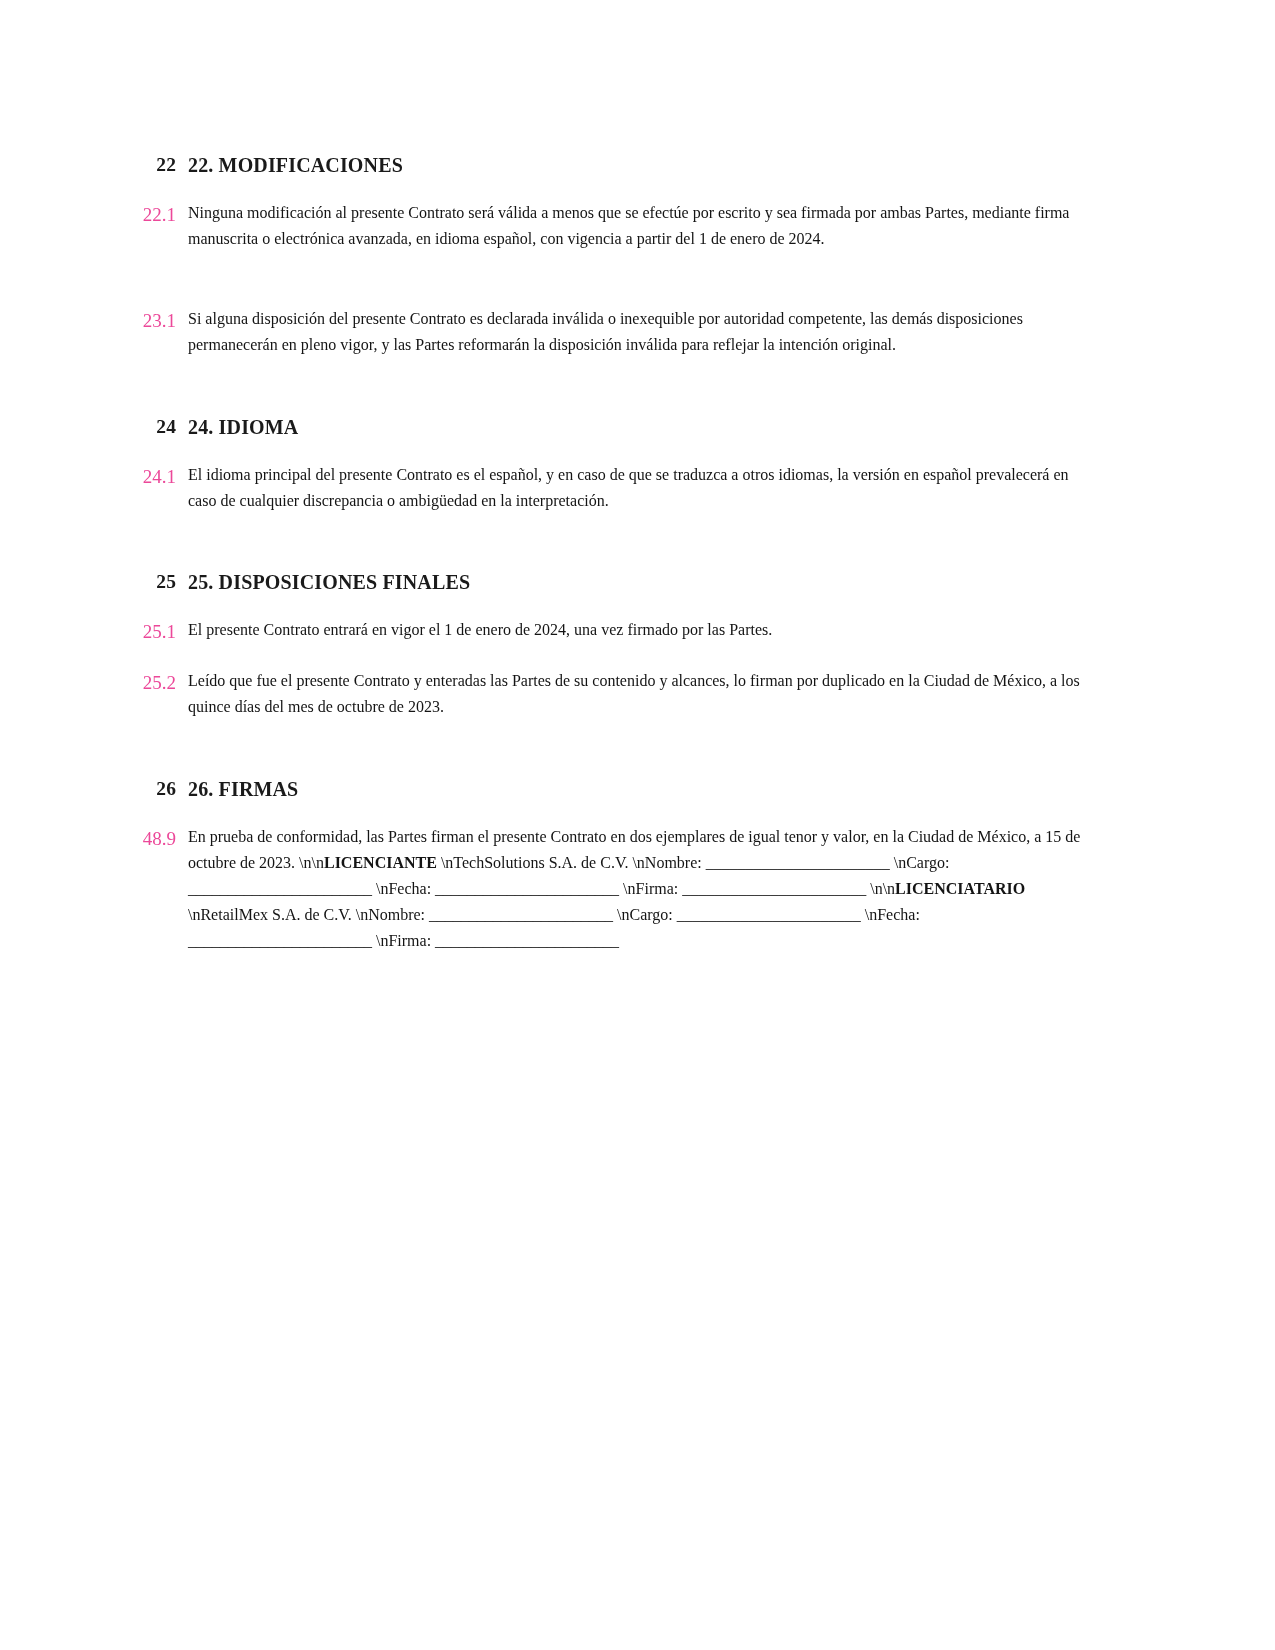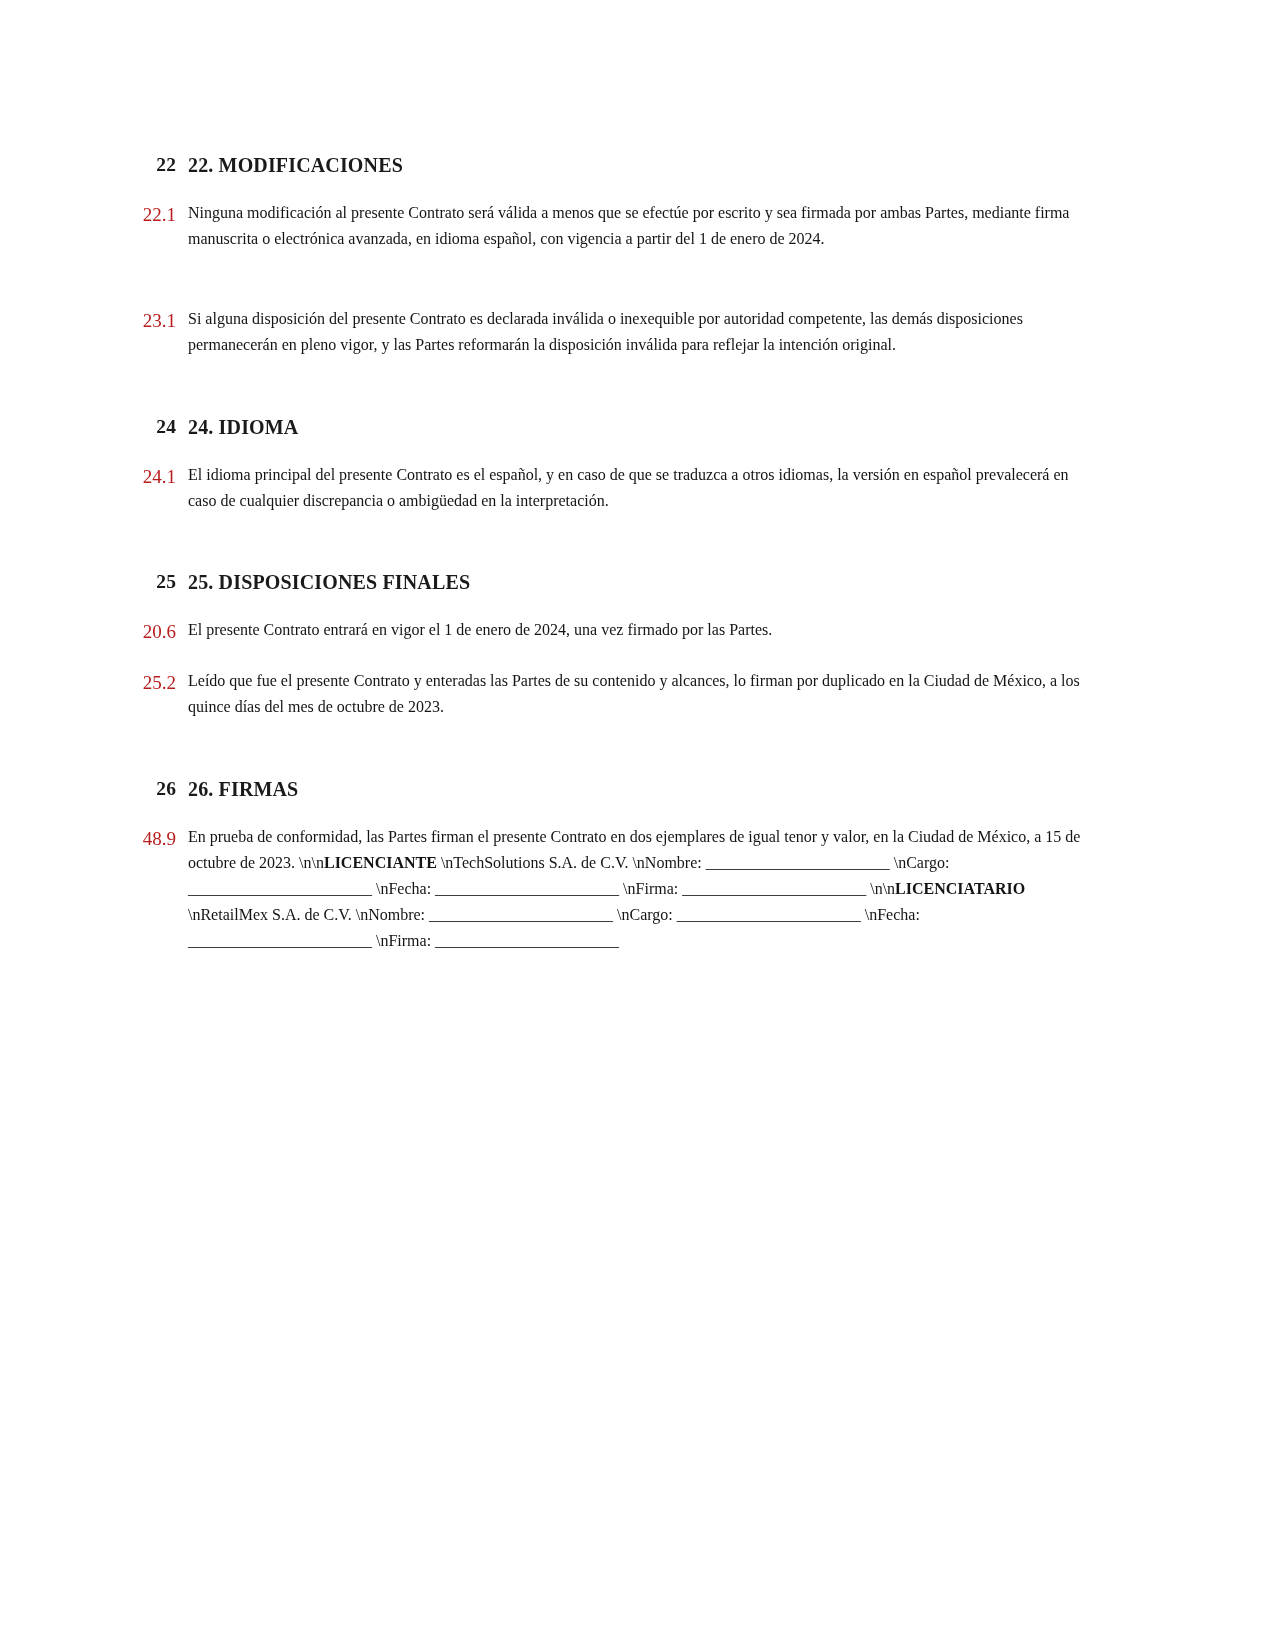--- a/index.html
+++ b/index.html
@@ -58,21 +58,21 @@
     letter-spacing: 0.15px;
   }
 
   
   .clause-row {
     margin-bottom: 6px;
   }
   .clause-row .num {
     font-size: 19px;
     line-height: 1.62;
-    color: #b91c1c;
+    color: #ec4899;
   }
   .clause-row .body-col {
     font-size: 16px;
     line-height: 1.62;
     color: #141414;
     text-align: left;
   }
 
   
   .section-block { margin-bottom: 0; }
@@ -120,21 +120,21 @@
   </div>
 
   <div class="gap-lg"></div>
 
   <div class="section-block">
     <div class="row heading-row">
       <div class="num">25</div>
       <div class="body-col">25. DISPOSICIONES FINALES</div>
     </div>
     <div class="row clause-row">
-      <div class="num">20.6</div>
+      <div class="num">25.1</div>
       <div class="body-col">El presente Contrato entrará en vigor el 1 de enero de 2024, una vez firmado por las Partes.</div>
     </div>
     <div class="gap-sm"></div>
     <div class="row clause-row">
       <div class="num">25.2</div>
       <div class="body-col">Leído que fue el presente Contrato y enteradas las Partes de su contenido y alcances, lo firman por duplicado en la Ciudad de México, a los quince días del mes de octubre de 2023.</div>
     </div>
   </div>
 
   <div class="gap-lg"></div>

